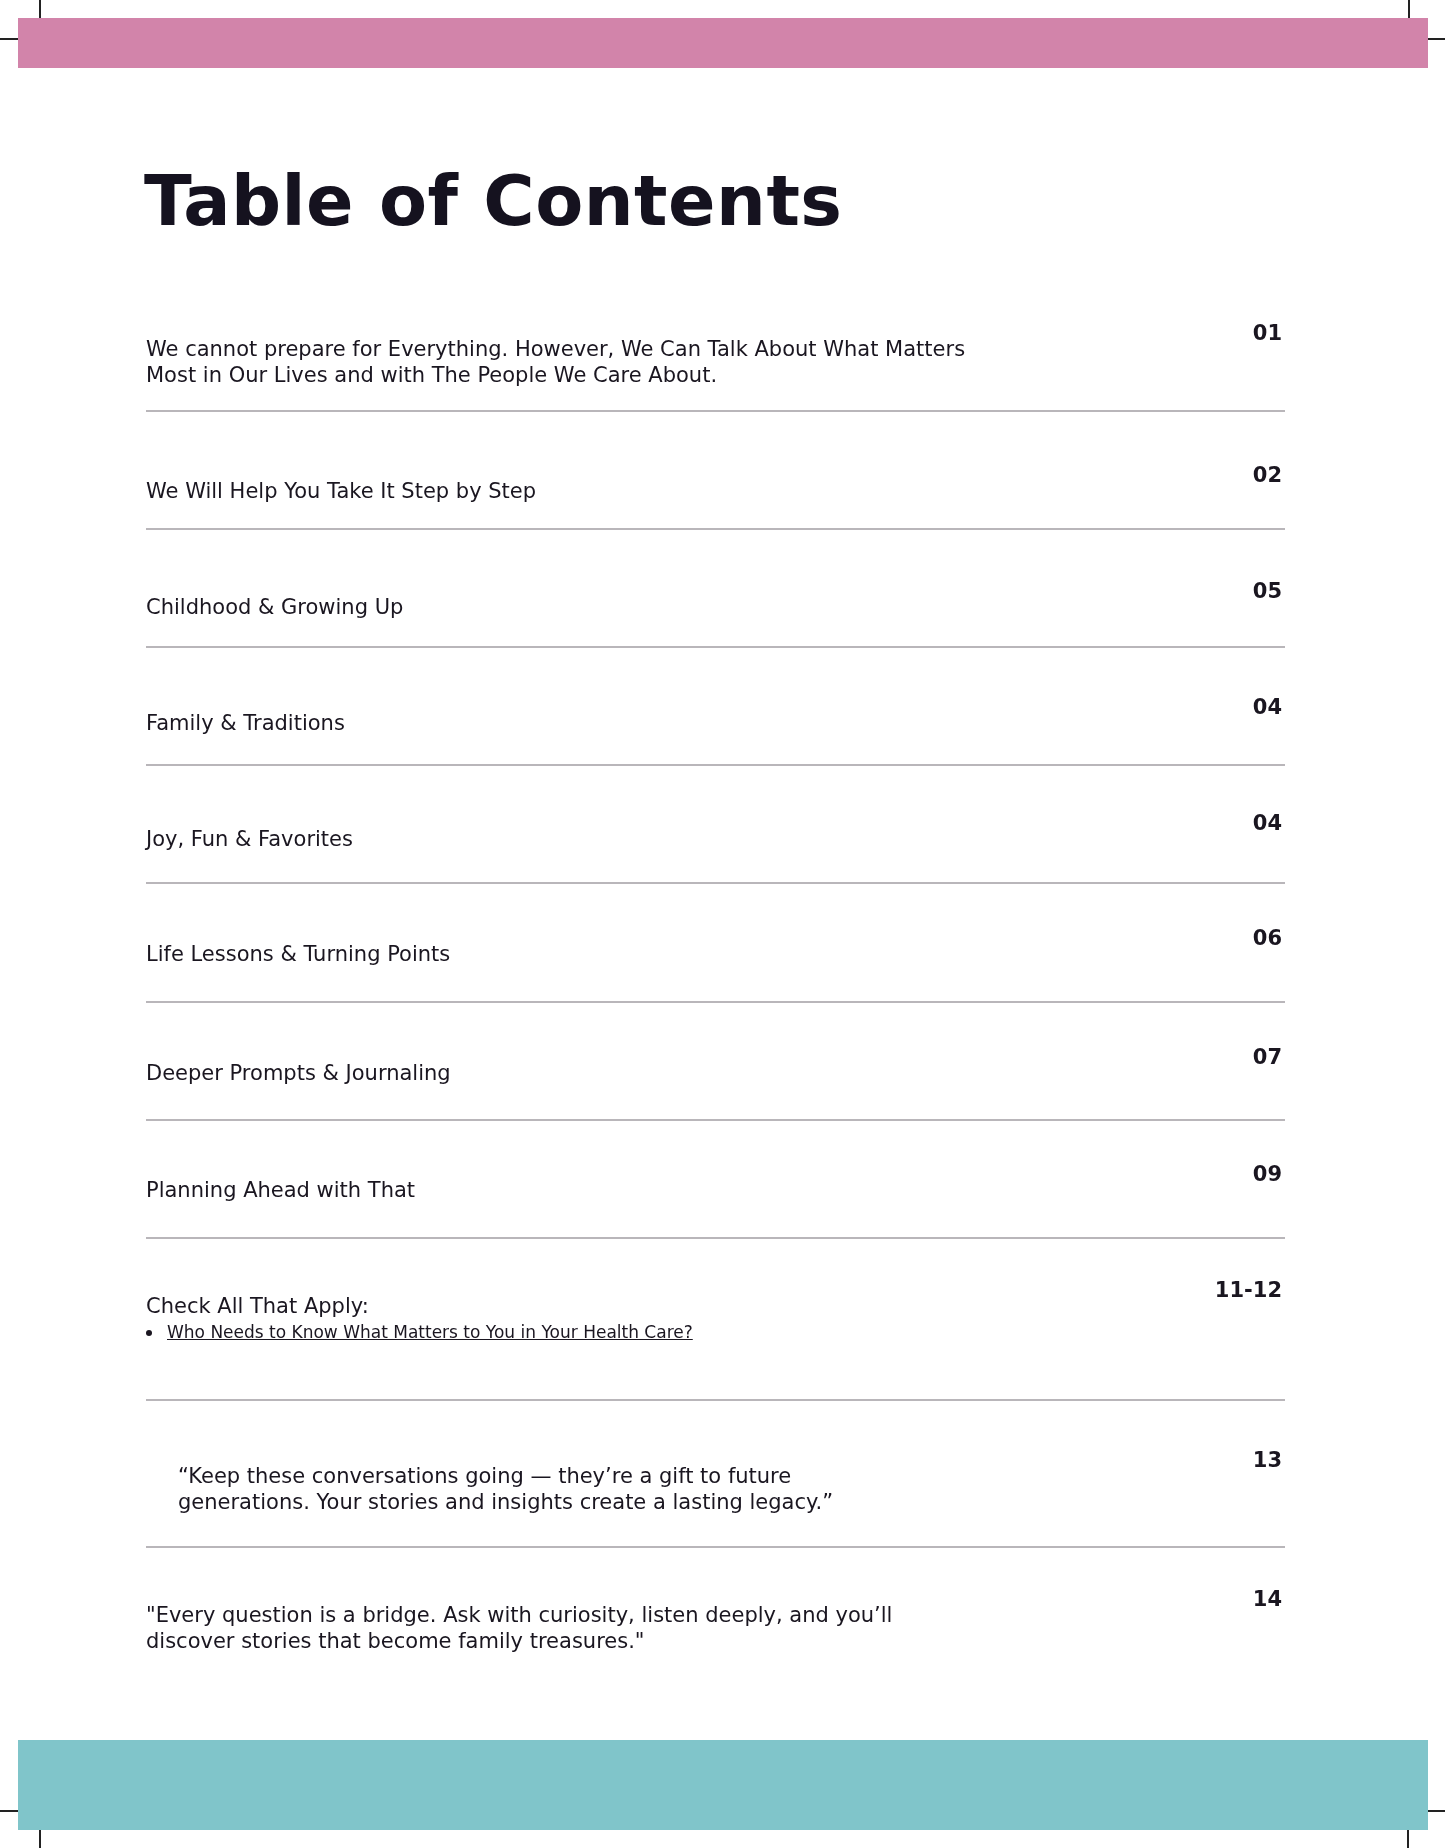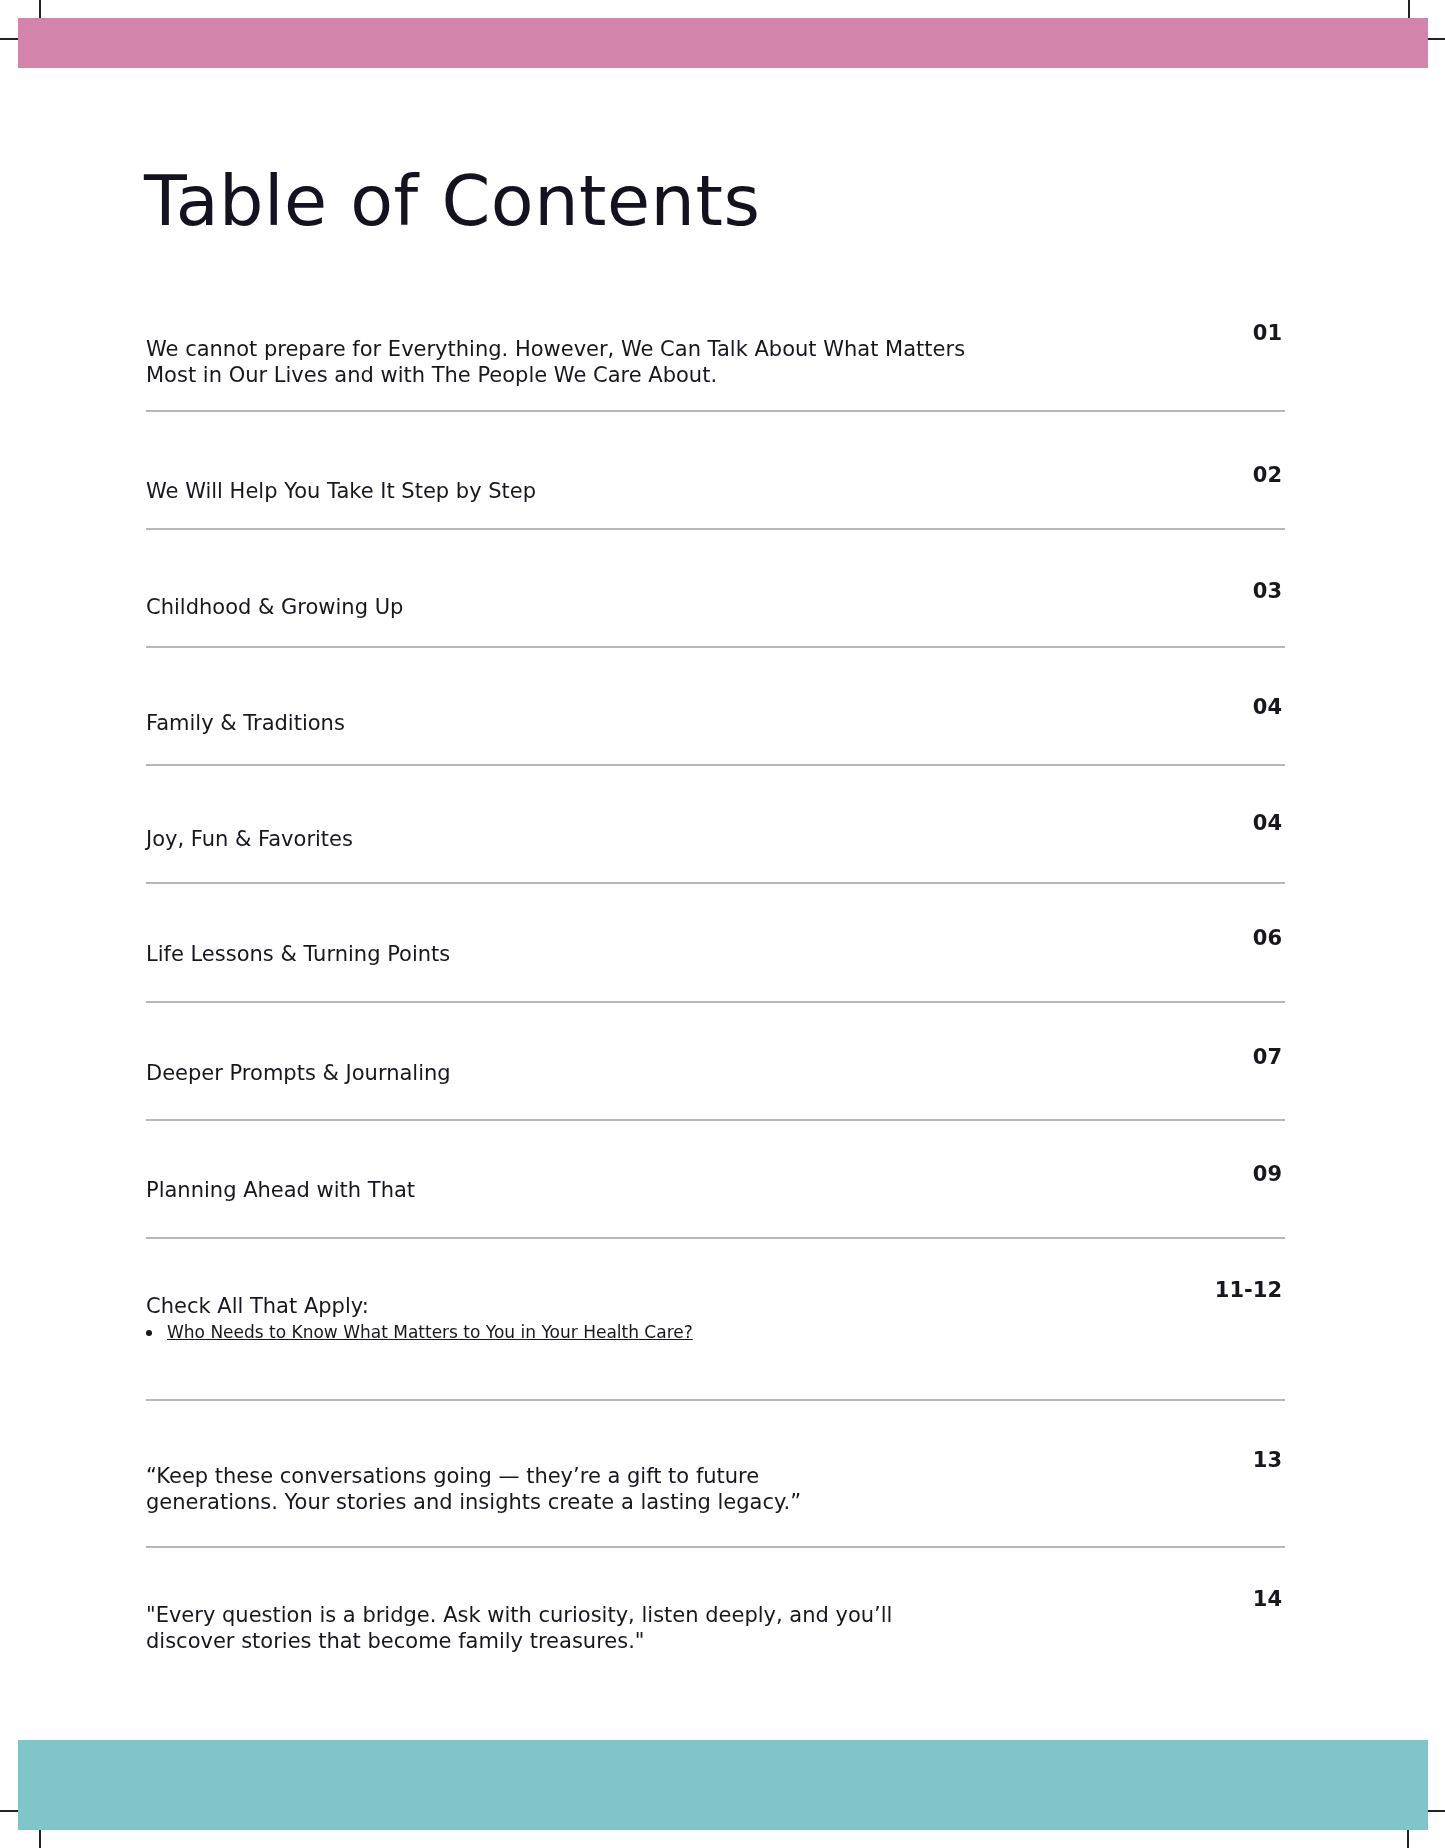--- a/index.html
+++ b/index.html
@@ -6,21 +6,21 @@
     body {
       width: 1445px; height: 1848px; position: relative; overflow: hidden;
       background: #ffffff; color: #1a1620;
       font-family: "DejaVu Sans", sans-serif;
     }
     .crop { position: absolute; background: #222; }
     .bar-top { position: absolute; left: 18px; top: 18px; width: 1410px; height: 50px; }
     .bar-bottom { position: absolute; left: 18px; top: 1740px; width: 1410px; height: 90px; }
     .title {
       position: absolute; left: 144px; top: 166px; margin: 0;
-      font-family: "DejaVu Sans", sans-serif; font-weight: normal;
+      font-family: "DejaVu Sans", sans-serif; font-weight: bold;
       font-size: 70px; letter-spacing: 0.5px; color: #15121f; line-height: 1;
     }
     .entry { position: absolute; left: 146px; width: 1139px; }
     .entry-text {
       position: absolute; left: 0; top: 16px; width: 900px;
       font-size: 21px; line-height: 26px; color: #1a1620;
     }
     .entry-page {
       position: absolute; right: 3px; top: 0;
       font-size: 21px; line-height: 26px; color: #1a1620; text-align: right; font-weight: bold;
@@ -56,21 +56,21 @@
 <div class="divider" style="top: 410px; background: rgb(185, 182, 186);"></div>
 
 <div class="entry" style="top:462px;">
   <div class="entry-text">We Will Help You Take It Step by Step</div>
   <div class="entry-page">02</div>
 </div>
 <div class="divider" style="top: 528px; background: rgb(185, 182, 186);"></div>
 
 <div class="entry" style="top:578px;">
   <div class="entry-text">Childhood &amp; Growing Up</div>
-  <div class="entry-page">03</div>
+  <div class="entry-page">05</div>
 </div>
 <div class="divider" style="top: 646px; background: rgb(185, 182, 186);"></div>
 
 <div class="entry" style="top:694px;">
   <div class="entry-text">Family &amp; Traditions</div>
   <div class="entry-page">04</div>
 </div>
 <div class="divider" style="top: 764px; background: rgb(185, 182, 186);"></div>
 
 <div class="entry" style="top:810px;">
@@ -102,21 +102,21 @@
     <div>Check All That Apply:</div>
     <ul class="bullets">
       <li>Who Needs to Know What Matters to You in Your Health Care?</li>
     </ul>
   </div>
   <div class="entry-page">11-12</div>
 </div>
 <div class="divider" style="top: 1399px; background: rgb(185, 182, 186);"></div>
 
 <div class="entry" style="top:1447px;">
-  <div class="entry-text" style="width:700px;">“Keep these conversations going — they’re a gift to future generations. Your stories and insights create a lasting legacy.”</div>
+  <div class="entry-text" style="width:700px;margin-left:32px;">“Keep these conversations going — they’re a gift to future generations. Your stories and insights create a lasting legacy.”</div>
   <div class="entry-page">13</div>
 </div>
 <div class="divider" style="top: 1546px; background: rgb(185, 182, 186);"></div>
 
 <div class="entry" style="top:1586px;">
   <div class="entry-text" style="width:830px;">"Every question is a bridge. Ask with curiosity, listen deeply, and you’ll discover stories that become family treasures."</div>
   <div class="entry-page">14</div>
 </div>
 
 <div class="bar-bottom" style="background: rgb(128, 197, 202);"></div>

